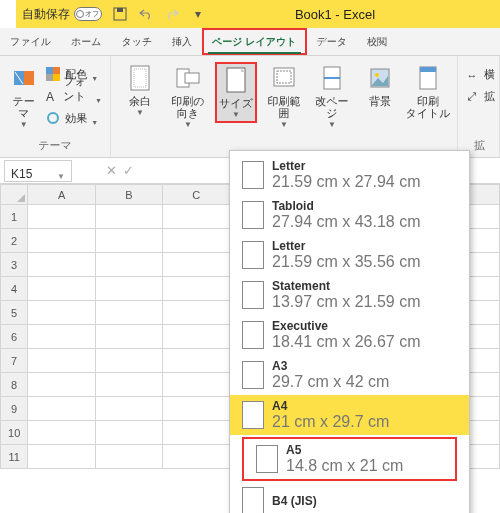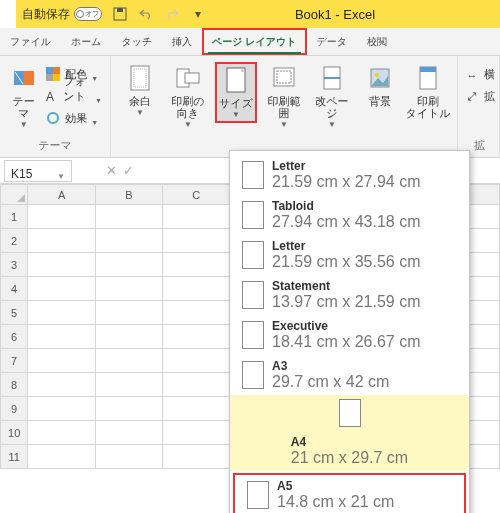--- a/index.html
+++ b/index.html
@@ -51,22 +51,22 @@
   .grid-table thead th:first-child { width: 26px; background: #f0f0f0; }
   .grid-table thead th.col { width: 64px; }
   .grid-table tbody th { background: #f0f0f0; text-align: center; color: #555; height: 24px; width: 26px; }
   .grid-table tbody td { height: 24px; }
   .grid-table thead th.corner { background: #f0f0f0; position: relative; }
   .grid-table thead th.corner::after { content: ""; position: absolute; right: 2px; bottom: 2px; width: 0; height: 0; border-left: 8px solid transparent; border-bottom: 8px solid #bdbdbd; }
 
   
   .menu { position: absolute; left: 229px; top: 150px; width: 241px; background: #fff; border: 1px solid #c6c6c6; box-shadow: 2px 2px 6px rgba(0,0,0,0.25); z-index: 10; padding: 4px 0; }
   .menu-item { display: flex; align-items: center; gap: 8px; padding: 4px 12px; cursor: pointer; }
-  .menu-item.hl { border: 2px solid #e33; margin: 2px 3px; }
-  .menu-item.sel { background: #fef9c3; flex-direction: column; }
+  .menu-item.hl { border: 2px solid #e33; margin: 2px 12px; }
+  .menu-item.sel { background: #fde047; }
   .menu-item .pg { width: 22px; height: 28px; border: 1px solid #888; background: #fff; flex-shrink: 0; }
   .menu-item .txtcol { display: flex; flex-direction: column; }
   .menu-item .ti { font-size: 12px; font-weight: 600; color: #333; }
   .menu-item .su { font-size: 16px; color: #777; }
 
   
   svg { display: block; }
 </style>
 </head>
 <body>

